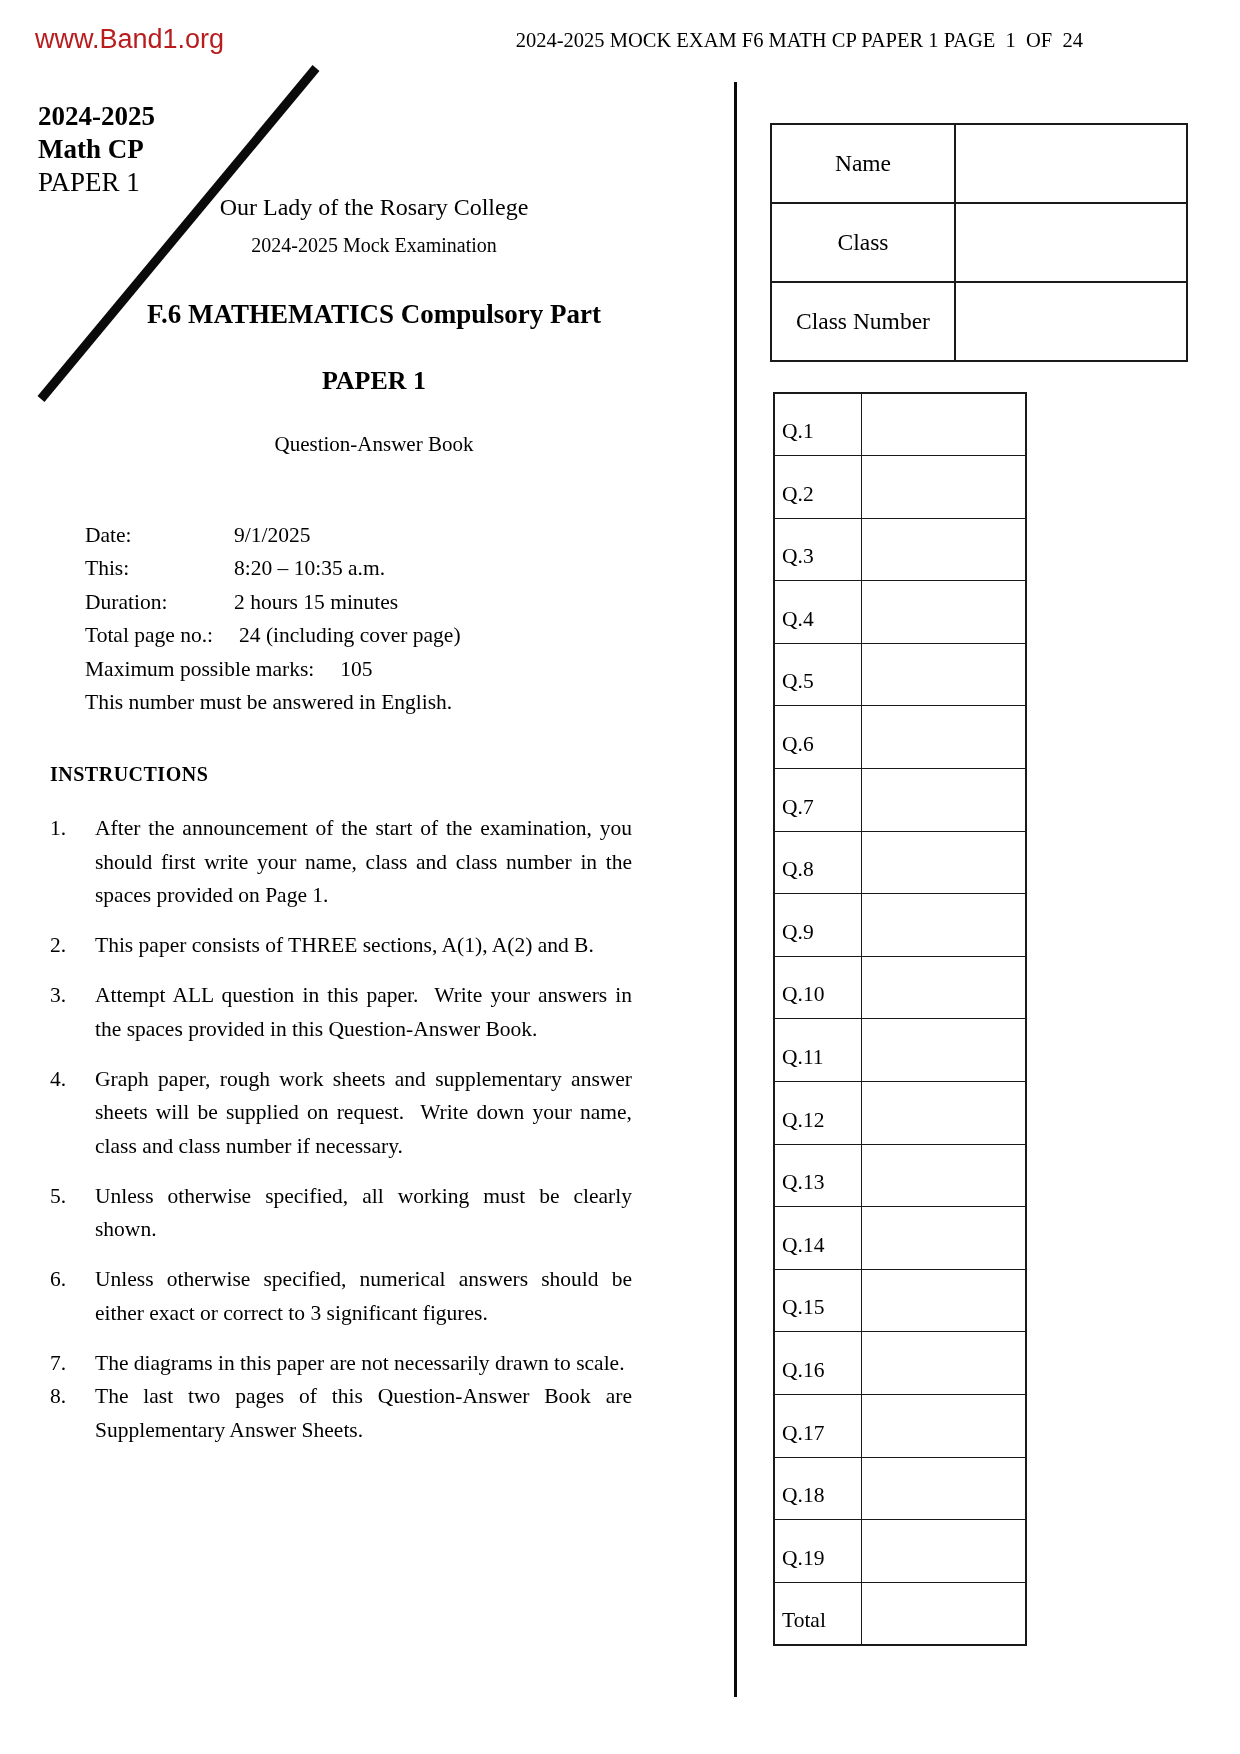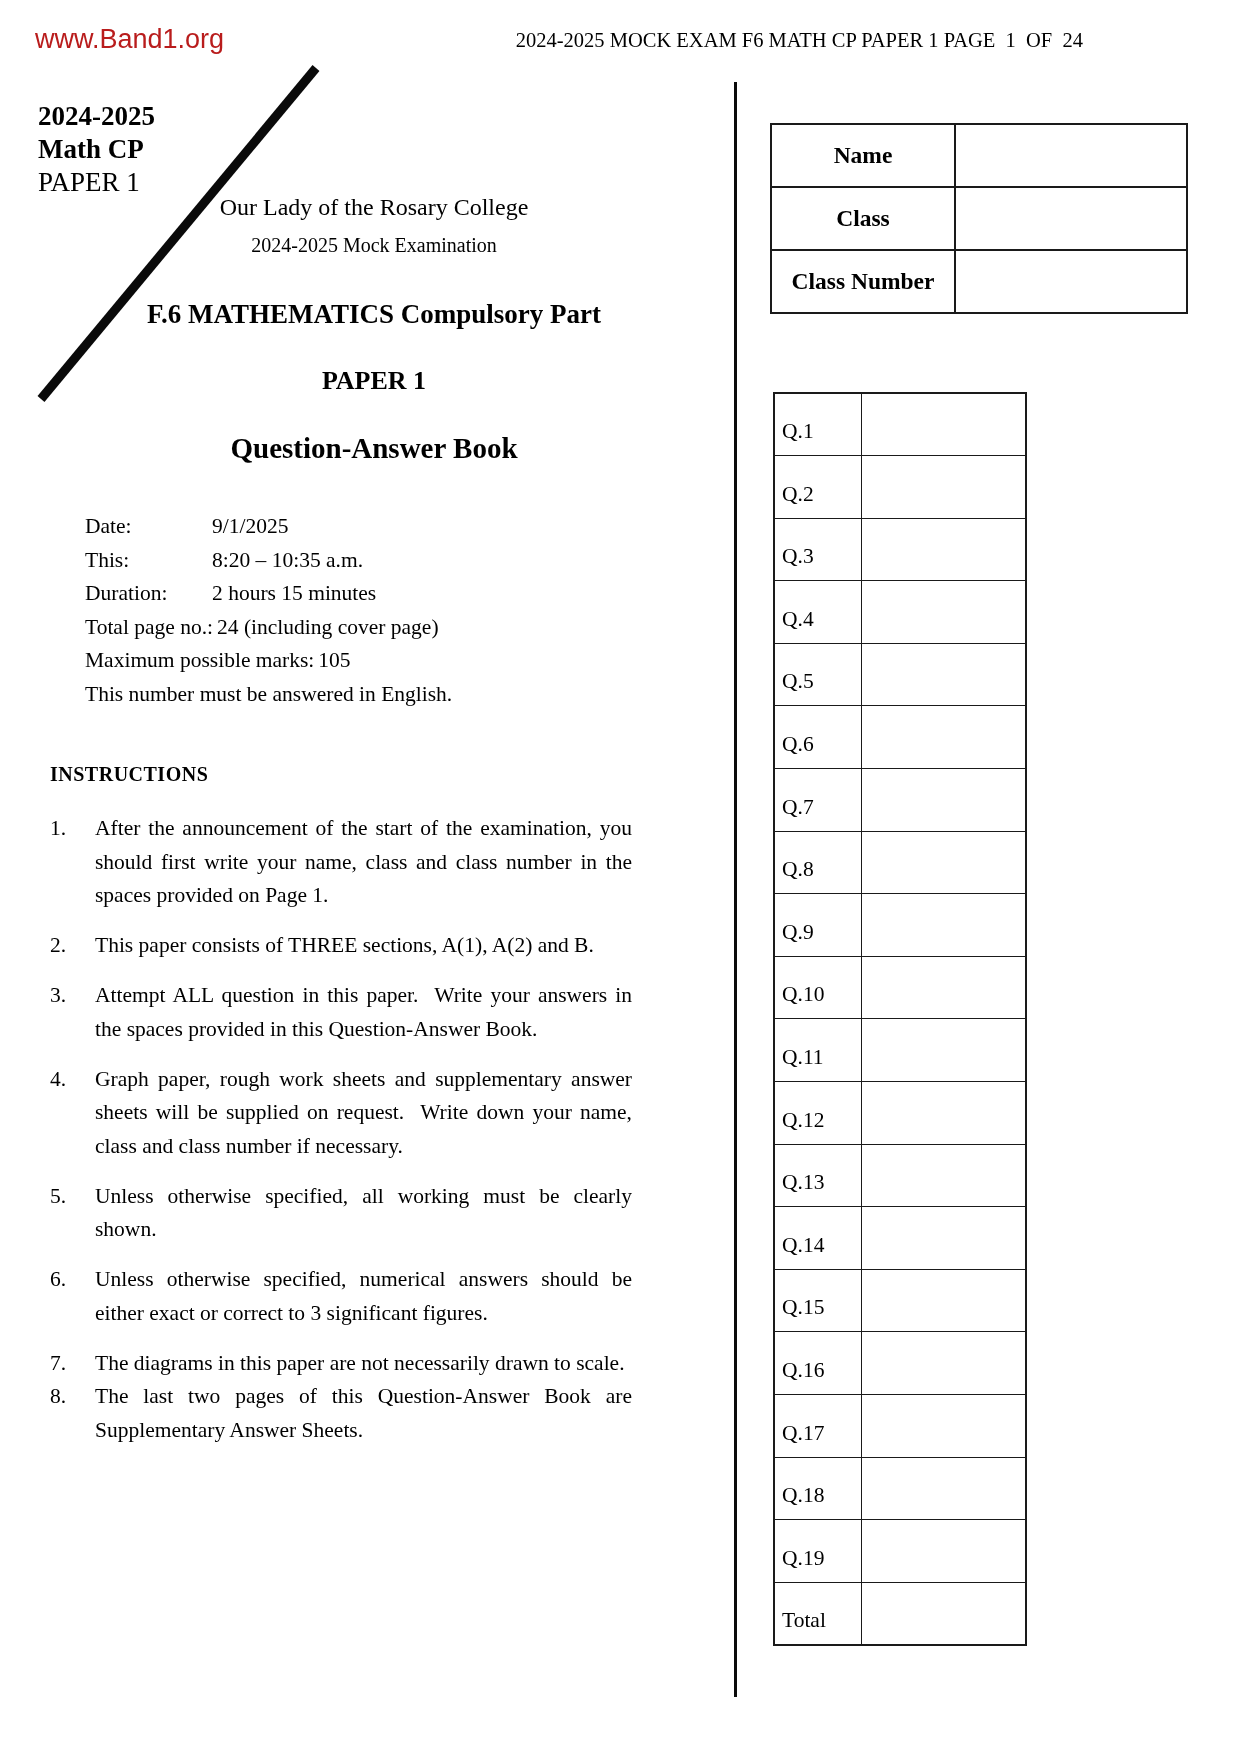--- a/index.html
+++ b/index.html
@@ -26,24 +26,24 @@
   .slash-svg { position:absolute; left:30px; top:58px; }
   
   .corner { position:absolute; left:38px; top:100px; font-size:27px; line-height:33px; }
   .corner .b { font-weight:bold; }
   
   .cline { position:absolute; left:0; width:748px; text-align:center; }
   .t-school { top:194px; font-size:24px; }
   .t-exam   { top:234px; font-size:20px; }
   .t-subject{ top:299px; font-size:27px; font-weight:bold; }
   .t-paper  { top:366px; font-size:26px; font-weight:bold; }
-  .t-book   { top:432px; font-size:29px; font-weight:bold; }
+  .t-book   { top:432px; font-size:21px; font-weight:normal; }
   
   .details { position:absolute; left:85px; top:514px; font-size:21.5px; }
-  .details .row { display:flex; column-gap:4px; height:33.5px; align-items:flex-start; }
+  .details .row { display:flex; column-gap:26px; height:33.5px; align-items:flex-end; }
   .details .d-label { min-width:123px; }
   
   .instr-heading {
     position:absolute; left:50px; top:763px;
     font-size:20px; font-weight:bold; letter-spacing:0.5px;
   }
   .instr-list { position:absolute; left:50px; top:812px; width:584px; }
   .instr-item { display:grid; grid-template-columns:45px 537px; margin-bottom:16.5px; }
   .instr-item:nth-last-child(2) { margin-bottom:0; }
   .instr-item .num { font-size:21.5px; line-height:33.5px; }
@@ -55,21 +55,21 @@
   .v-sep { position:absolute; left:734px; top:82px; width:2.5px; height:1615px; background:#0a0a0a; }
   
   .student-table {
     position:absolute; left:770px; top:123px;
     border-collapse:collapse; table-layout:fixed;
   }
   .student-table td { border:2px solid #1a1a1a; height:53px; }
   .student-table { border:2.5px solid #1a1a1a; }
   .student-table .s-label {
     width:178px; text-align:center; vertical-align:middle;
-    font-weight:bold; font-size:23.5px; padding:4px 2px;
+    font-weight:normal; font-size:23.5px; padding:12px 2px;
   }
   .student-table .s-value { width:228px; }
   
   .marks-table {
     position:absolute; left:773px; top:348px;
     border-collapse:collapse; table-layout:fixed;margin-top:44px;
   }
   .marks-table { border:2px solid #1a1a1a; }
   .marks-table td { border:1.5px solid #1a1a1a; }
   .marks-table tr { height:62.6px; }

